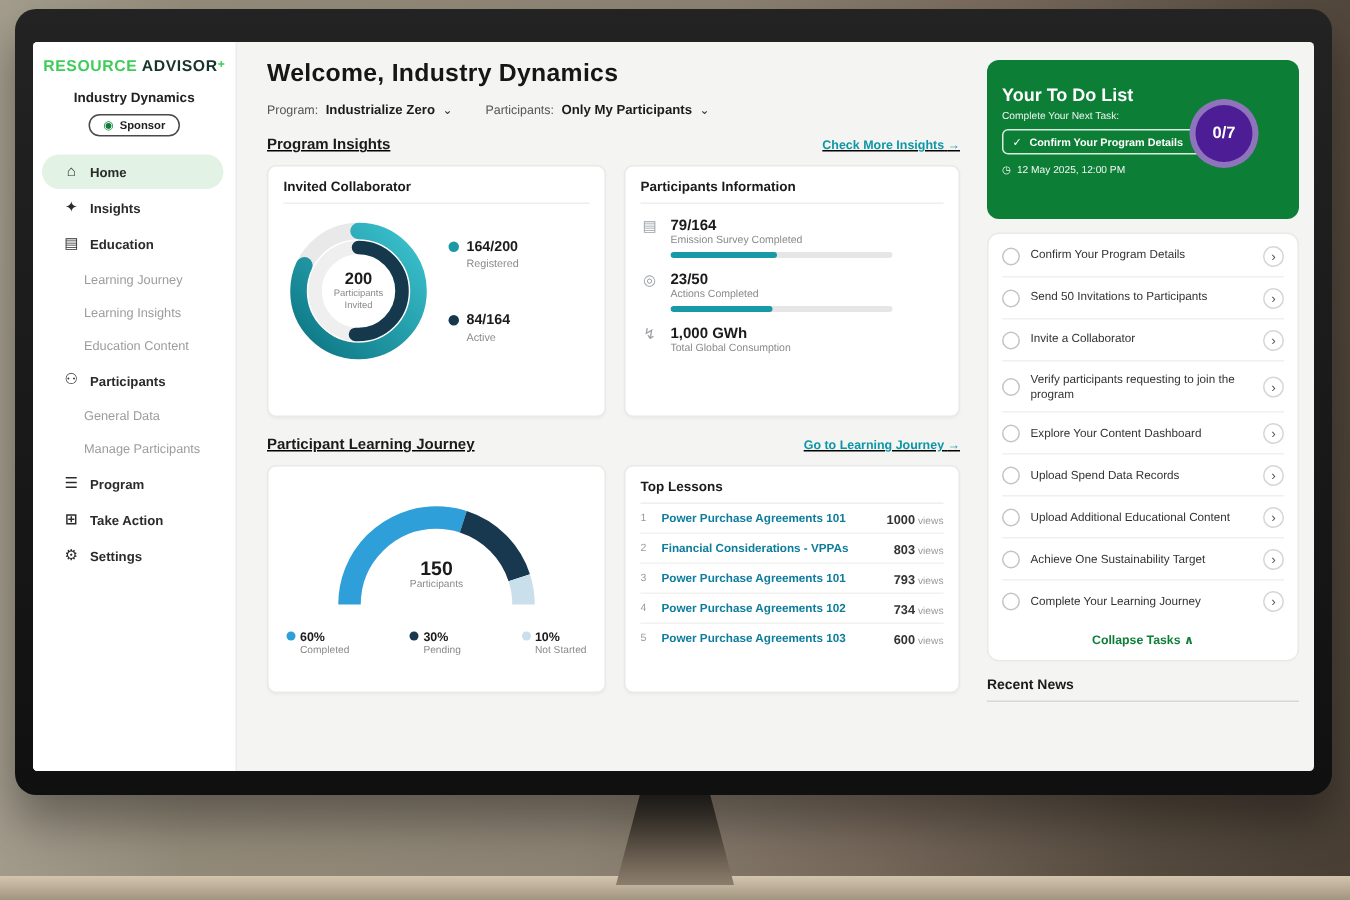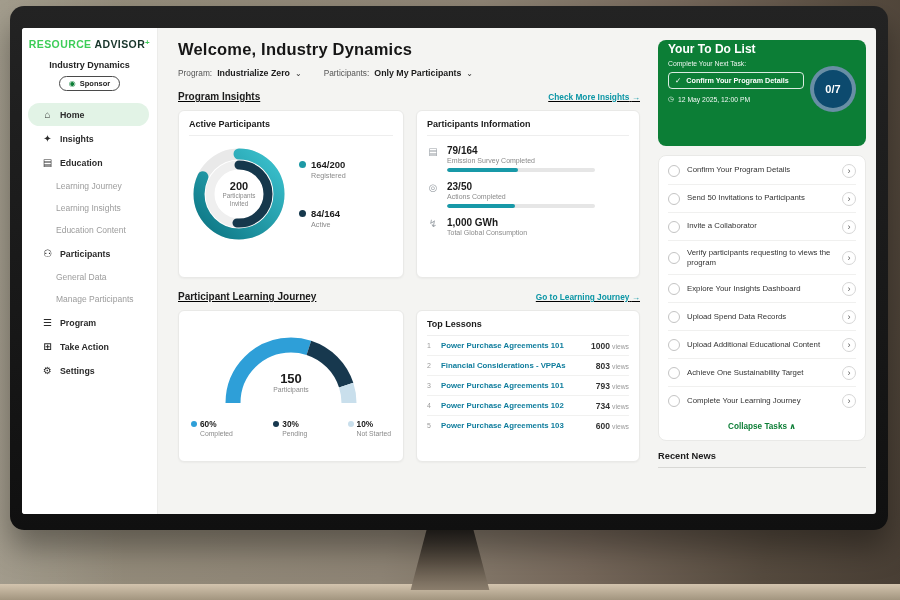--- a/index.html
+++ b/index.html
@@ -84,29 +84,29 @@
   .card-lessons { flex:1; min-width:0; height:152px; }
   .lesson-row { display:flex; align-items:center; gap:6px; padding:4.5px 0; border-bottom:1px solid #f1f1f0; }
   .lesson-row:last-child { border-bottom:none; }
   .lrank { font-size:7px; color:#9a9a9a; width:8px; flex:none; }
   .ltitle { flex:1; font-size:7.8px; font-weight:bold; color:#0e7c9c; cursor:pointer; white-space:nowrap; overflow:hidden; }
   .lviews { font-size:8.5px; font-weight:bold; color:#333; }
   .lviews span { font-size:6.8px; font-weight:normal; color:#9a9a9a; margin-left:2px; }
 
   
   .rightpanel { width:222px; flex:none; padding:12px 10px 0 4px; }
-  .todo-green { position:relative; background:#0c7e36; border-radius:8px; padding:2px 10px 9px; color:#fff; min-height:106px; }
+  .todo-green { position:relative; background:#0c7e36; border-radius:8px; padding:16px 10px 9px; color:#fff; min-height:106px; }
   .todo-title { font-size:12px; font-weight:bold; }
   .todo-subtitle { font-size:6.8px; opacity:.92; margin-top:4px; }
   .todo-next { display:flex; align-items:center; gap:5px; border:1px solid rgba(255,255,255,.85); border-radius:4px;
     padding:3px 6px; margin-top:5px; width:136px; font-size:7.2px; font-weight:bold; cursor:pointer; }
   .todo-next .chk { font-size:7.5px; }
   .todo-due { display:flex; align-items:center; gap:4px; font-size:6.8px; margin-top:6px; opacity:.95; }
-  .todo-ring { position:absolute; right:10px; top:26px; width:46px; height:46px; border-radius:50%;
-    border:4.5px solid rgba(255,255,255,.38); background:#0c4a6e; display:flex; align-items:center; justify-content:center; }
+  .todo-ring { position:absolute; right:27px; top:26px; width:46px; height:46px; border-radius:50%;
+    border:4.5px solid rgba(255,255,255,.38); background:#4c1d95; display:flex; align-items:center; justify-content:center; }
   .todo-ring span { font-size:11px; font-weight:bold; color:#fff; }
 
   .tasks-card { background:#fff; border:1px solid #e9e9e7; border-radius:8px; margin-top:9px; padding:1px 9px; }
   .task-row { display:flex; align-items:center; gap:7px; padding:6.5px 0; border-bottom:1px solid #f0f0ef; cursor:pointer; }
   .task-check { width:12px; height:12px; border:1.3px solid #c4c4c4; border-radius:50%; flex:none; }
   .task-label { flex:1; font-size:7.8px; color:#333; line-height:1.3; }
   .task-go { width:14px; height:14px; border:1px solid #d6d6d6; border-radius:50%; flex:none;
     display:flex; align-items:center; justify-content:center; font-size:9px; color:#555; }
   .collapse-row { text-align:center; padding:7px 0 8px; font-size:8.2px; font-weight:bold; color:#0c7e36; cursor:pointer; }
   .recent-news { margin-top:10px; font-size:9.3px; font-weight:bold; color:#1b1b1b; padding-bottom:6px; border-bottom:1px solid #d8d8d5; }
@@ -199,21 +199,21 @@
           <span class="sec-title">Program Insights</span>
           <span class="sec-link">
             <span>Check More Insights</span>
             <span>→</span>
           </span>
         </div>
 
         <div class="cards">
 
           <div class="card card-invited">
-            <div class="card-title">Active Participants</div>
+            <div class="card-title">Invited Collaborator</div>
             <div class="donut-wrap">
               <div class="donut-box">
                 <svg width="100" height="100" viewBox="0 0 100 100">
                   <defs>
                     <linearGradient id="tealgrad" x1="0" y1="0" x2="1" y2="1">
                       <stop offset="0" stop-color="#0c7482"></stop>
                         <stop offset="1" stop-color="#3cc4d0"></stop>
                     </linearGradient>
                   </defs>
                   <circle cx="50" cy="50" r="40" fill="none" stroke="#e9e9e9" stroke-width="11"></circle>
@@ -375,26 +375,26 @@
             <span class="task-label">Send 50 Invitations to Participants</span>
             <span class="task-go">›</span>
           </div>
           <div class="task-row">
             <span class="task-check"></span>
             <span class="task-label">Invite a Collaborator</span>
             <span class="task-go">›</span>
           </div>
           <div class="task-row">
             <span class="task-check"></span>
-            <span class="task-label">Verify participants requesting to views the program</span>
-            <span class="task-go">›</span>
-          </div>
-          <div class="task-row">
-            <span class="task-check"></span>
-            <span class="task-label">Explore Your Insights Dashboard</span>
+            <span class="task-label">Verify participants requesting to join the program</span>
+            <span class="task-go">›</span>
+          </div>
+          <div class="task-row">
+            <span class="task-check"></span>
+            <span class="task-label">Explore Your Content Dashboard</span>
             <span class="task-go">›</span>
           </div>
           <div class="task-row">
             <span class="task-check"></span>
             <span class="task-label">Upload Spend Data Records</span>
             <span class="task-go">›</span>
           </div>
           <div class="task-row">
             <span class="task-check"></span>
             <span class="task-label">Upload Additional Educational Content</span>

